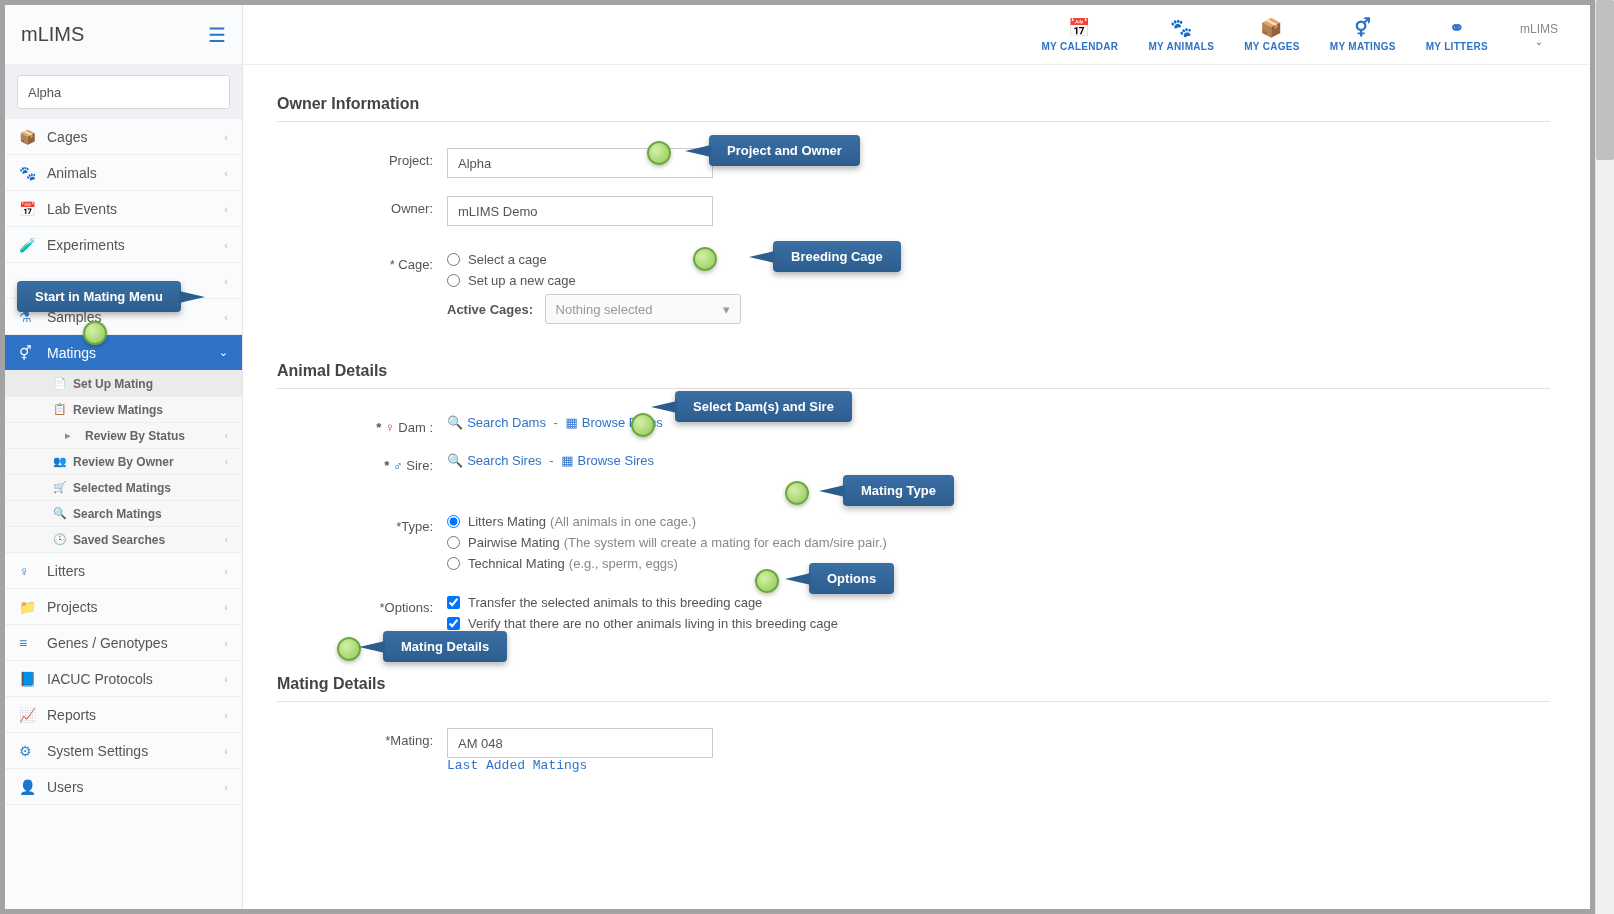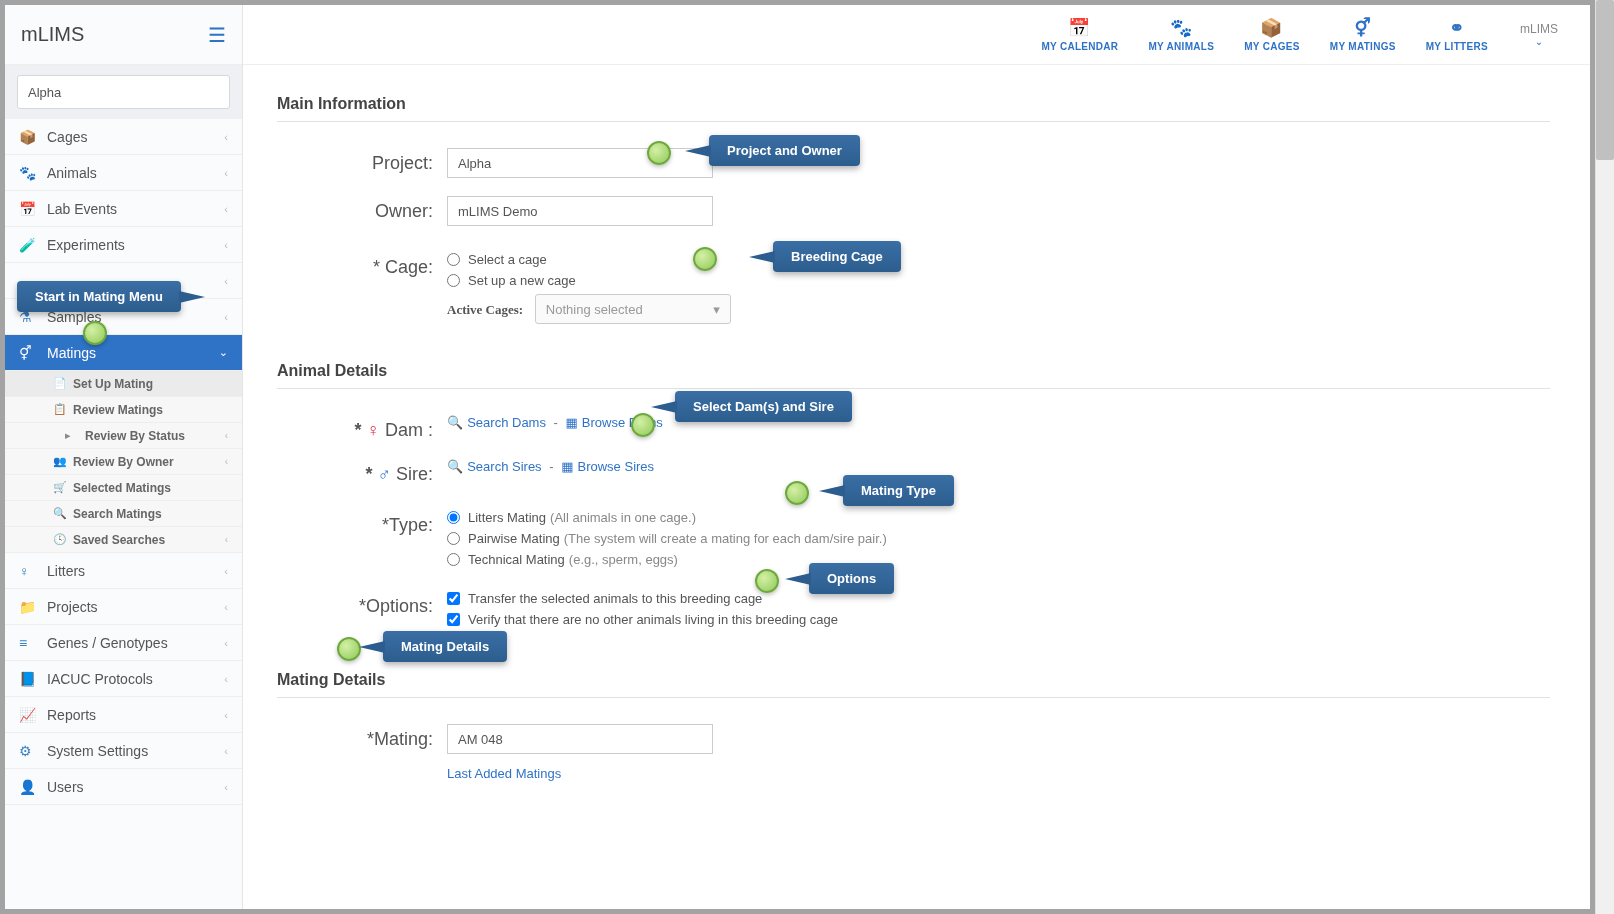--- a/index.html
+++ b/index.html
@@ -38,30 +38,30 @@
 .top-link { display: flex; flex-direction: column; align-items: center; color: #2f73c7; font-size: 10px; font-weight: 700; cursor: pointer; padding: 4px 10px; letter-spacing: 0.3px; }
 .top-link .top-icon { font-size: 18px; margin-bottom: 2px; }
 .user-menu { color: #888; font-size: 12px; padding: 0 12px; cursor: pointer; display: flex; flex-direction: column; align-items: center; }
 .user-menu .chev-d { color: #2f73c7; font-size: 10px; }
 
 
 .content { flex: 1; padding: 30px 40px 30px 34px; overflow-y: auto; position: relative; }
 .section { margin-bottom: 38px; }
 .section-title { font-size: 16px; font-weight: 600; color: #444; padding-bottom: 8px; border-bottom: 1px solid #e2e2e2; margin-bottom: 26px; }
 .form-row { display: flex; align-items: flex-start; margin-bottom: 18px; }
-.form-label { width: 170px; text-align: right; padding-right: 14px; font-size: 18px; color: #555; padding-top: 5px; }
+.form-label { width: 170px; text-align: right; padding-right: 14px; font-size: 13px; color: #555; padding-top: 5px; }
 .form-label .req { font-weight: bold; }
 .form-label .female { color: #d23; font-weight: bold; }
 .form-label .male { color: #2f73c7; font-weight: bold; }
 .form-body { flex: 1; }
 .text-input { width: 266px; height: 30px; border: 1px solid #ccc; padding: 0 10px; font-size: 13px; color: #555; background: #fff; }
 .radio-line, .check-line { display: flex; align-items: center; margin-bottom: 6px; font-size: 13px; color: #555; }
 .radio-line input, .check-line input { margin-right: 8px; }
 .radio-line .hint, .check-line .hint { color: #888; margin-left: 4px; }
-.inline-label { font-size: 13px; font-weight: 600; color: #555; margin-right: 8px; font-family: Liberation Serif, serif; }
+.inline-label { font-size: 13px; font-weight: 600; color: #555; margin-right: 8px; }
 .select { display: inline-flex; align-items: center; justify-content: space-between; min-width: 196px; height: 30px; border: 1px solid #ccc; background: #fafafa; color: #999; padding: 0 10px; font-size: 13px; border-radius: 3px; cursor: pointer; }
 .link { color: #2f73c7; cursor: pointer; font-size: 13px; }
 .link .lk-icon { margin-right: 4px; }
 .link-sep { color: #777; margin: 0 4px; }
 
 
 .pin { position: absolute; width: 24px; height: 24px; border-radius: 50%; background: radial-gradient(circle at 35% 35%, #d3f0a6, #8fc957); border: 2px solid #6fa83e; box-shadow: 0 2px 4px rgba(0,0,0,0.25); z-index: 10; }
 .callout { position: absolute; background: linear-gradient(to bottom, #3a6fa5, #2c5d8e); color: #fff; font-size: 13px; font-weight: 600; padding: 8px 18px; border-radius: 4px; box-shadow: 0 3px 6px rgba(0,0,0,0.3); z-index: 11; white-space: nowrap; }
 .callout.left-tail::before { content:""; position:absolute; left:-24px; top:50%; transform:translateY(-50%); border-width: 6px 26px 6px 0; border-style: solid; border-color: transparent #2c5d8e transparent transparent; }
 .callout.right-tail::after { content:""; position:absolute; right:-24px; top:50%; transform:translateY(-50%); border-width: 6px 0 6px 26px; border-style: solid; border-color: transparent transparent transparent #2c5d8e; }
@@ -210,21 +210,21 @@
         </div>
       <div class="user-menu">
           <span>mLIMS</span>
           <span class="chev-d">⌄</span>
         </div>
     </div>
 
     <div class="content">
 
       <div class="section">
-        <div class="section-title">Main Information</div>
+        <div class="section-title">Owner Information</div>
         <div class="form-row">
           <div class="form-label">Project:</div>
           <div class="form-body"><input class="text-input" type="text" value="Alpha" style=""></div>
         </div>
         <div class="form-row">
           <div class="form-label">Owner:</div>
           <div class="form-body"><input class="text-input" type="text" value="mLIMS Demo" style=""></div>
         </div>
         <div class="form-row" style="margin-top:26px;">
           <div class="form-label">* Cage:</div>
@@ -259,21 +259,21 @@
           </div>
         </div>
         <div class="form-row" style="margin-top:14px;">
           <div class="form-label"><span class="req">*</span> <span class="male">♂</span> <span>Sire:</span></div>
           <div class="form-body">
             <span class="link"><span class="lk-icon">🔍</span><span>Search Sires</span></span>
             <span class="link-sep">-</span>
             <span class="link"><span class="lk-icon">▦</span><span>Browse Sires</span></span>
           </div>
         </div>
-        <div class="form-row" style="margin-top:25px;">
+        <div class="form-row" style="margin-top:41px;">
           <div class="form-label">*Type:</div>
           <div class="form-body">
             <div class="radio-line">
                 <input type="radio" name="mtype" checked="" style="">
                 <span>Litters Mating</span>
                 <span class="hint">(All animals in one cage.)</span>
               </div>
             <div class="radio-line">
                 <input type="radio" name="mtype" style="">
                 <span>Pairwise Mating</span>
@@ -300,21 +300,21 @@
           </div>
         </div>
       </div>
 
       <div class="section" style="margin-bottom:0;">
         <div class="section-title">Mating Details</div>
         <div class="form-row">
           <div class="form-label">*Mating:</div>
           <div class="form-body">
             <input class="text-input" type="text" value="AM 048" style="">
-            <div style="margin-top:12px;"><span class="link">Last Added Matings</span></div>
+            <div style="margin-top:0;font-family:Liberation Mono, monospace;"><span class="link">Last Added Matings</span></div>
           </div>
         </div>
       </div>
 
       <div class="pin" style="top:76px; left:404px;"></div>
       <div class="callout left-tail" style="top:70px; left:466px;">Project and Owner</div>
 
       <div class="pin" style="top:182px; left:450px;"></div>
       <div class="callout left-tail" style="top:176px; left:530px;">Breeding Cage</div>
 

